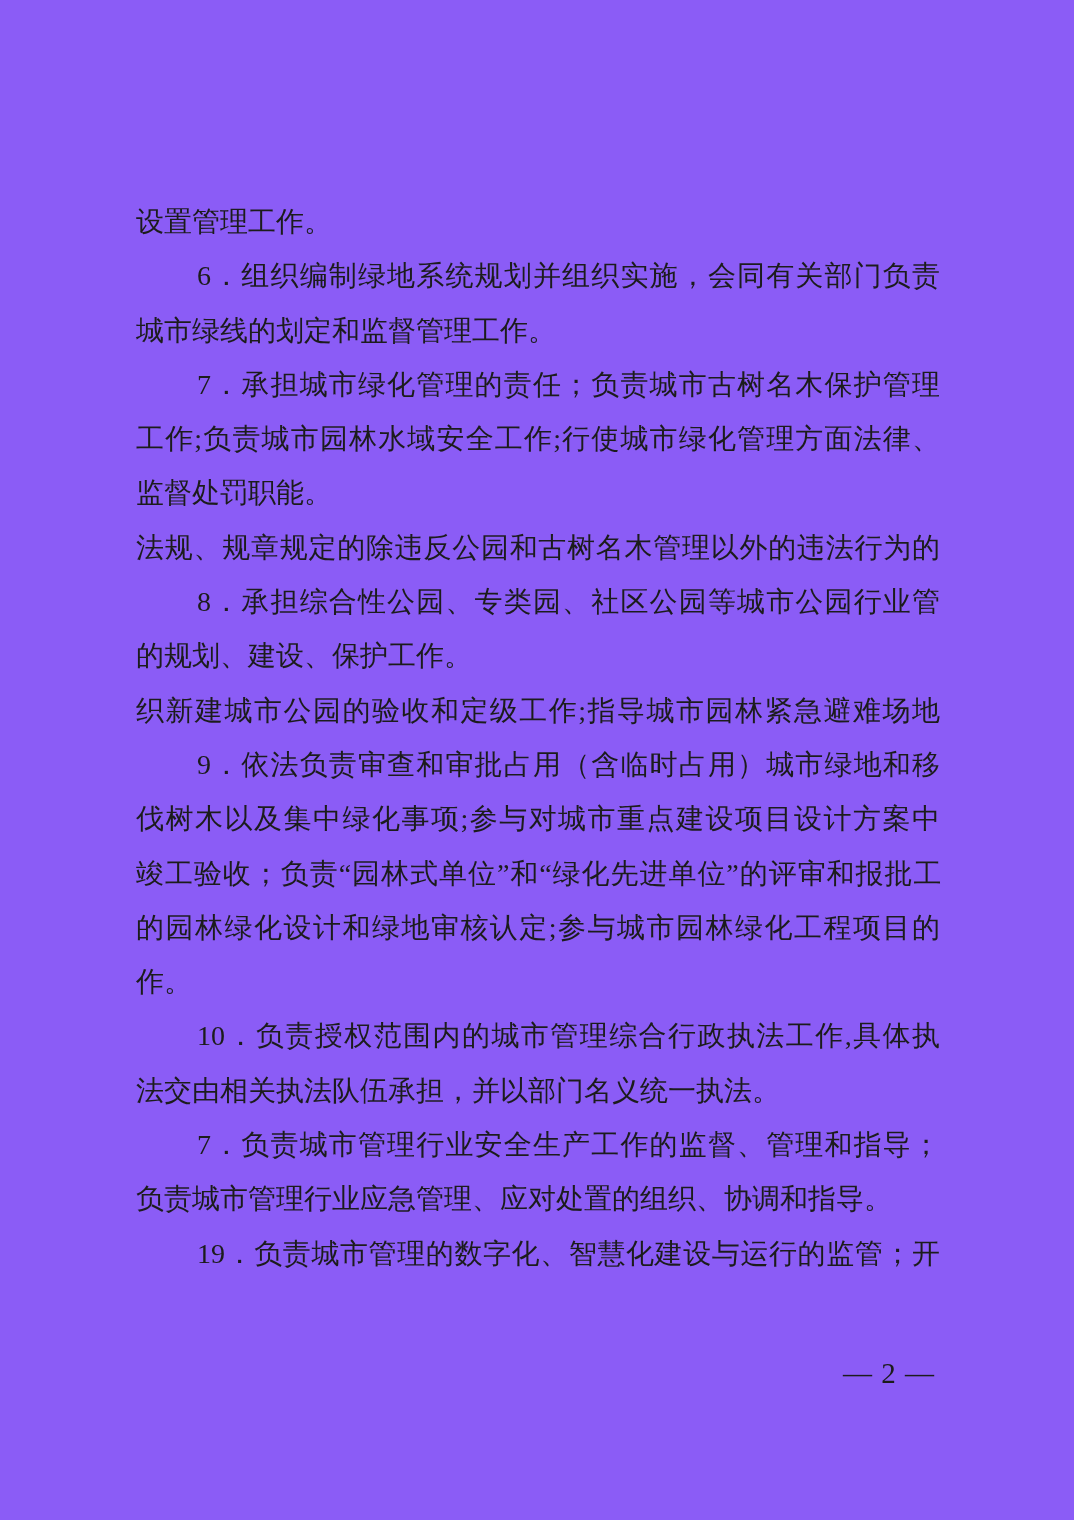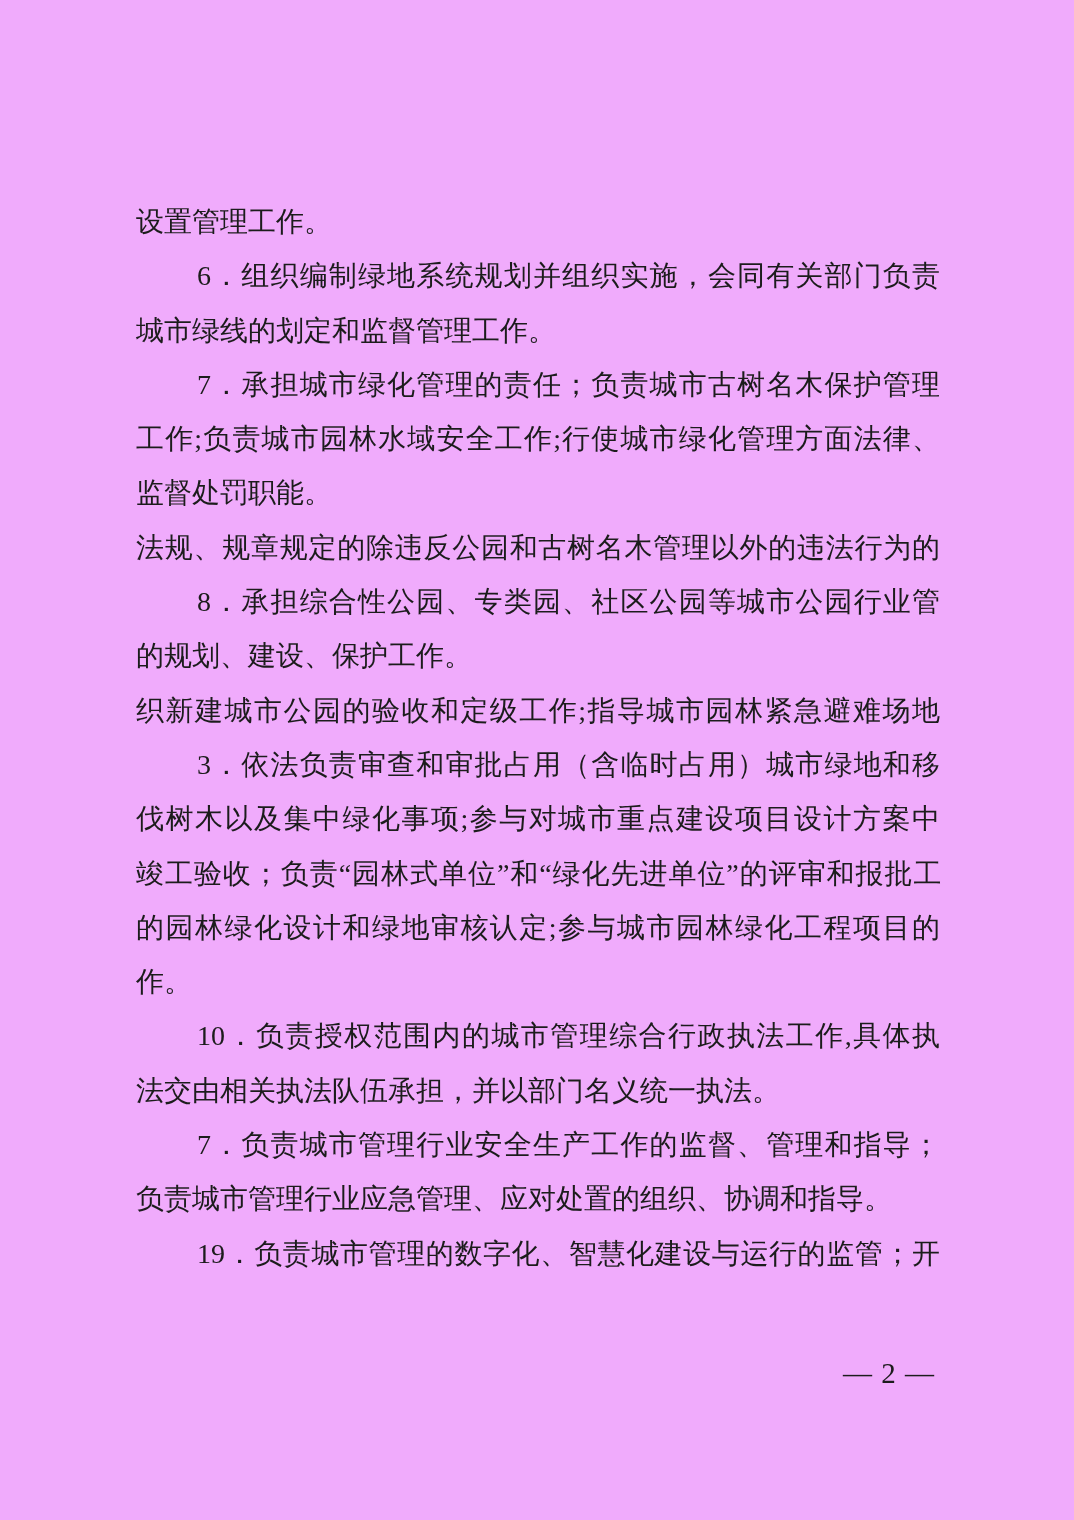--- a/index.html
+++ b/index.html
@@ -4,21 +4,21 @@
 <style>
   html, body {
     margin: 0;
     padding: 0;
     background: #ffffff;
   }
   .page {
     position: relative;
     width: 1074px;
     height: 1520px;
-    background: #f0abfc;
+    background: #8b5cf6;
     font-family: "Liberation Serif", "DejaVu Serif", serif;
     color: #1c1c1c;
     overflow: hidden;
   }
   .doc-body {
     position: absolute;
     left: 136px;
     top: 195px;
     width: 804px;
     font-size: 28px;
@@ -60,21 +60,21 @@
     <div class="ln">设置管理工作。</div>
     <div class="ln j ind">6．组织编制绿地系统规划并组织实施，会同有关部门负责</div>
     <div class="ln">城市绿线的划定和监督管理工作。</div>
     <div class="ln j ind">7．承担城市绿化管理的责任；负责城市古树名木保护管理</div>
     <div class="ln j">工作;负责城市园林水域安全工作;行使城市绿化管理方面法律、</div>
     <div class="ln">监督处罚职能。</div>
     <div class="ln j">法规、规章规定的除违反公园和古树名木管理以外的违法行为的</div>
     <div class="ln j ind">8．承担综合性公园、专类园、社区公园等城市公园行业管</div>
     <div class="ln">的规划、建设、保护工作。</div>
     <div class="ln j">织新建城市公园的验收和定级工作;指导城市园林紧急避难场地</div>
-    <div class="ln j ind">3．依法负责审查和审批占用（含临时占用）城市绿地和移</div>
+    <div class="ln j ind">9．依法负责审查和审批占用（含临时占用）城市绿地和移</div>
     <div class="ln j">伐树木以及集中绿化事项;参与对城市重点建设项目设计方案中</div>
     <div class="ln j tight">竣工验收；负责“园林式单位”和“绿化先进单位”的评审和报批工</div>
     <div class="ln j">的园林绿化设计和绿地审核认定;参与城市园林绿化工程项目的</div>
     <div class="ln">作。</div>
     <div class="ln j ind">10．负责授权范围内的城市管理综合行政执法工作,具体执</div>
     <div class="ln">法交由相关执法队伍承担，并以部门名义统一执法。</div>
     <div class="ln j ind">7．负责城市管理行业安全生产工作的监督、管理和指导；</div>
     <div class="ln">负责城市管理行业应急管理、应对处置的组织、协调和指导。</div>
     <div class="ln j ind">19．负责城市管理的数字化、智慧化建设与运行的监管；开</div>
   </div>

